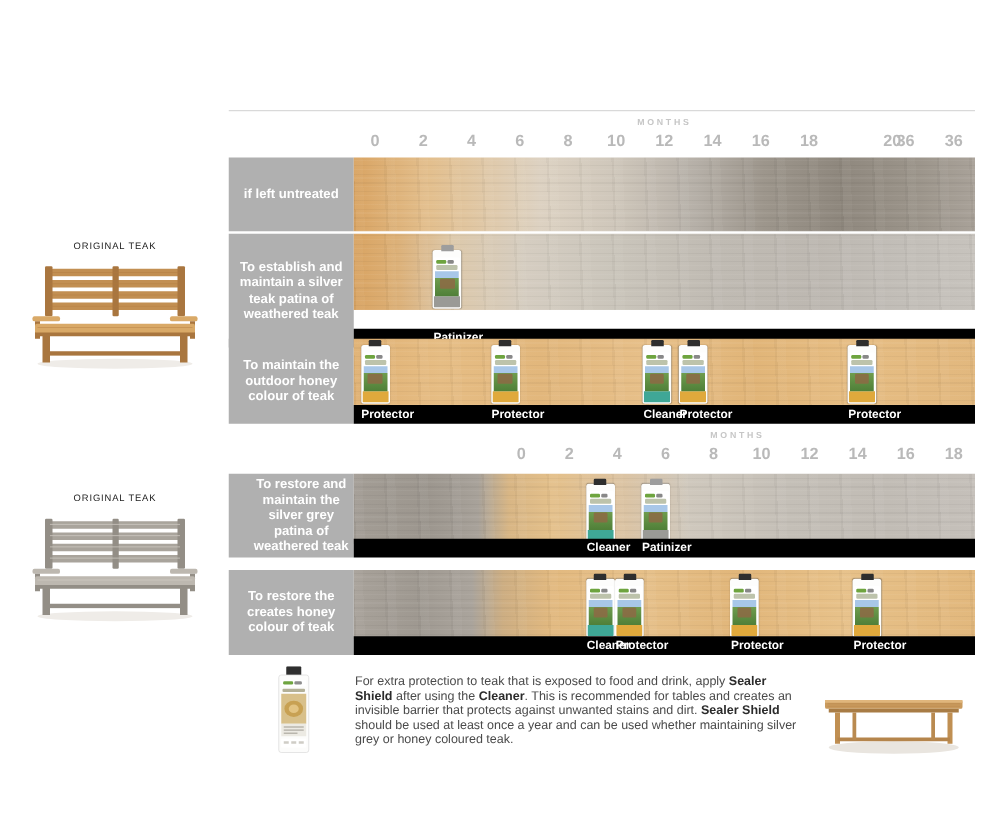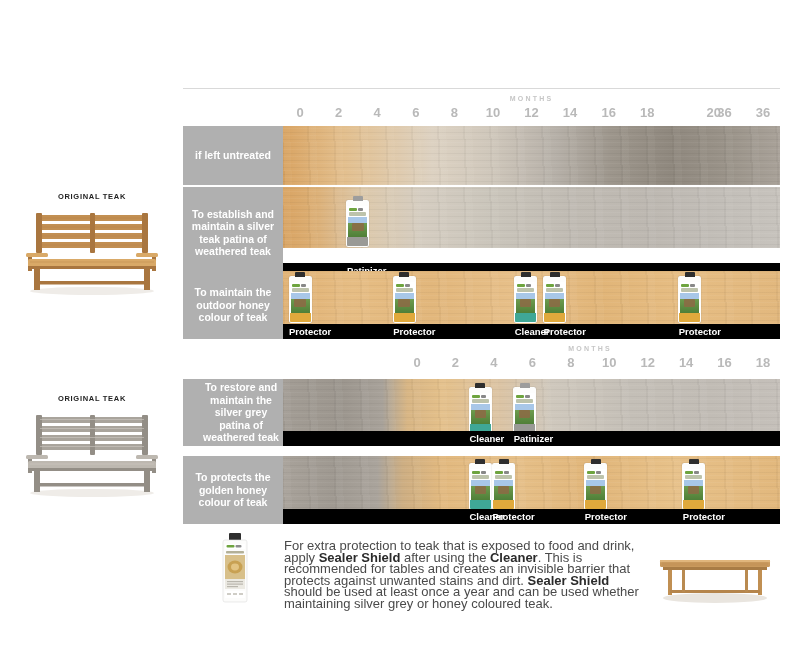--- a/index.html
+++ b/index.html
@@ -8,21 +8,21 @@
 
   .page{position:absolute;left:0;top:0;width:800px;height:655px;}
 
   
   .title{position:absolute;left:355px;top:58px;width:412px;
          font-size:19.5px;font-weight:bold;color:#3a3a3a;letter-spacing:-0.2px;
          text-align:left;white-space:nowrap;}
   .title-rule{position:absolute;left:183px;top:88px;width:597px;height:1px;background:#d9d9d9;}
 
   
-  .bench-cap{position:absolute;font-size:7.5px;font-weight:bold;color:#222;
+  .bench-cap{position:absolute;font-size:7.5px;font-weight:normal;color:#222;
              letter-spacing:0.7px;text-align:center;width:160px;}
   .bench-wrap{position:absolute;width:160px;height:95px;}
 
   
   .axis{position:absolute;height:30px;}
   .axis .months-word{position:absolute;top:0;left:0;width:100%;text-align:center;
         font-size:7px;letter-spacing:2.2px;color:#c6c6c6;font-weight:bold;}
   .tick{position:absolute;top:10px;font-size:13px;color:#b9b9b9;font-weight:bold;
         transform:translateX(-50%);text-align:center;}
 
@@ -70,21 +70,21 @@
                      background:#888;border-radius:1px;}
   .lbl .pname{height:4px;margin:0 2px;background:#9aa37e;opacity:.65;border-radius:1px;}
   .lbl .photo{flex:1;background:linear-gradient(#a8c7e8 0%,#a8c7e8 28%,#6f9c4e 28%,#4f7f38 100%);
               position:relative;margin:1px 1px 0 1px;}
   .lbl .photo .obj{position:absolute;left:20%;top:30%;width:60%;height:42%;
                    background:#8b6b45;border-radius:1px;opacity:.9;}
   .lbl .foot{height:9px;}
 
   
   .foot-text{position:absolute;left:284px;top:540px;width:355px;
-             font-size:13px;line-height:11.6px;color:#4a4a4a;}
+             font-size:10px;line-height:11.6px;color:#4a4a4a;}
   .foot-text b{font-weight:bold;color:#2b2b2b;}
 
   .table-photo{position:absolute;left:652px;top:538px;width:126px;height:68px;}
 </style>
 </head>
 <body>
 
 <div class="page">
 
   <div class="title-rule"></div>
@@ -314,21 +314,21 @@
           <div class="photo">
             <div class="obj"></div>
           </div>
           <div class="foot" style="background: rgb(154, 154, 150);"></div>
         </div>
       </div>
       <div class="blackbar" style="top: 431px;">
         <span style="left: 186.433px;">Cleaner</span>
         <span style="left: 230.644px;">Patinizer</span>
       </div>
-      <div class="rowlabel" style="top: 456px; height: 68px;">To protects the golden honey colour of teak</div>
+      <div class="rowlabel" style="top: 456px; height: 68px;">To restore the creates honey colour of teak</div>
       <div class="strip" style="top: 456px; height: 55px; background: linear-gradient(90deg, rgb(168, 162, 154) 0%, rgb(159, 153, 145) 10%, rgb(170, 164, 156) 19%, rgb(205, 174, 131) 24%, rgb(226, 185, 127) 32%, rgb(230, 192, 137) 46%, rgb(225, 182, 122) 62%, rgb(231, 193, 137) 78%, rgb(226, 184, 125) 100%);">
         <div class="grain"></div>
         <div class="grain2"></div>
       </div>
       <div class="bottle" style="height: 47px; left: 468.933px; top: 463px; position: absolute;">
         <div class="cap" style="top: -4px; height: 5px; background: rgb(46, 46, 46);"></div>
         <div class="lbl">
           <div class="brand"></div>
           <div class="pname"></div>
           <div class="photo">

